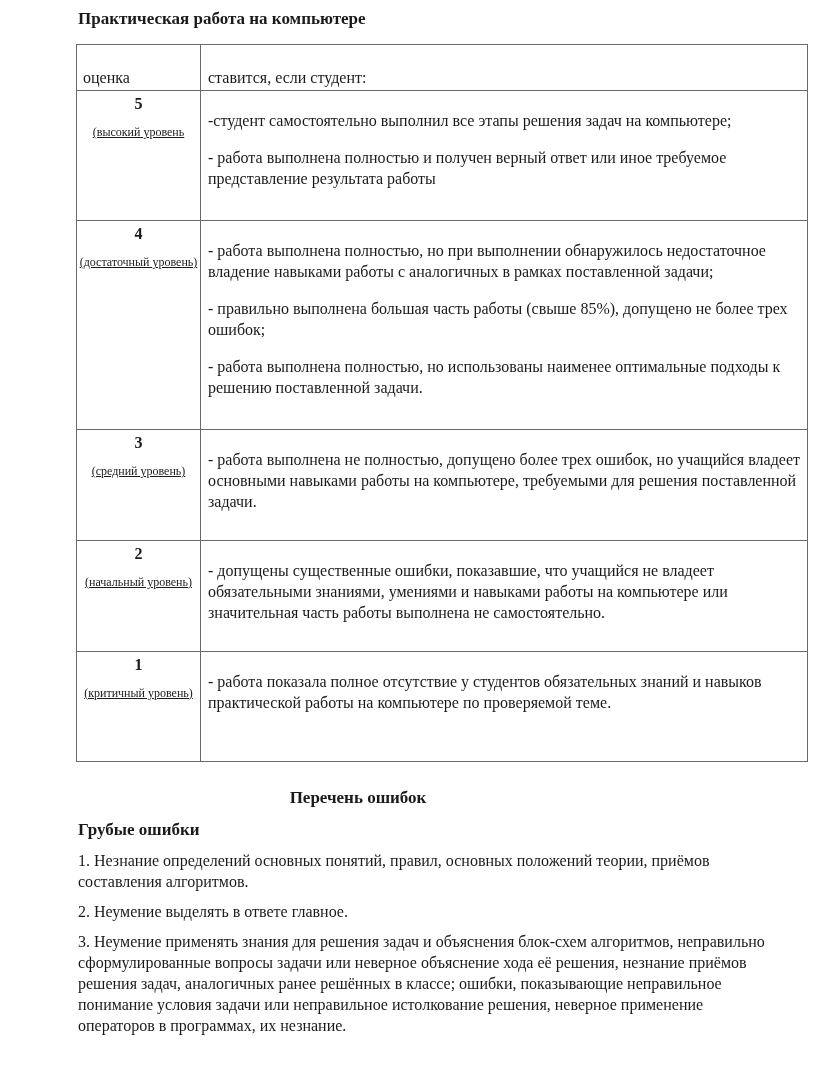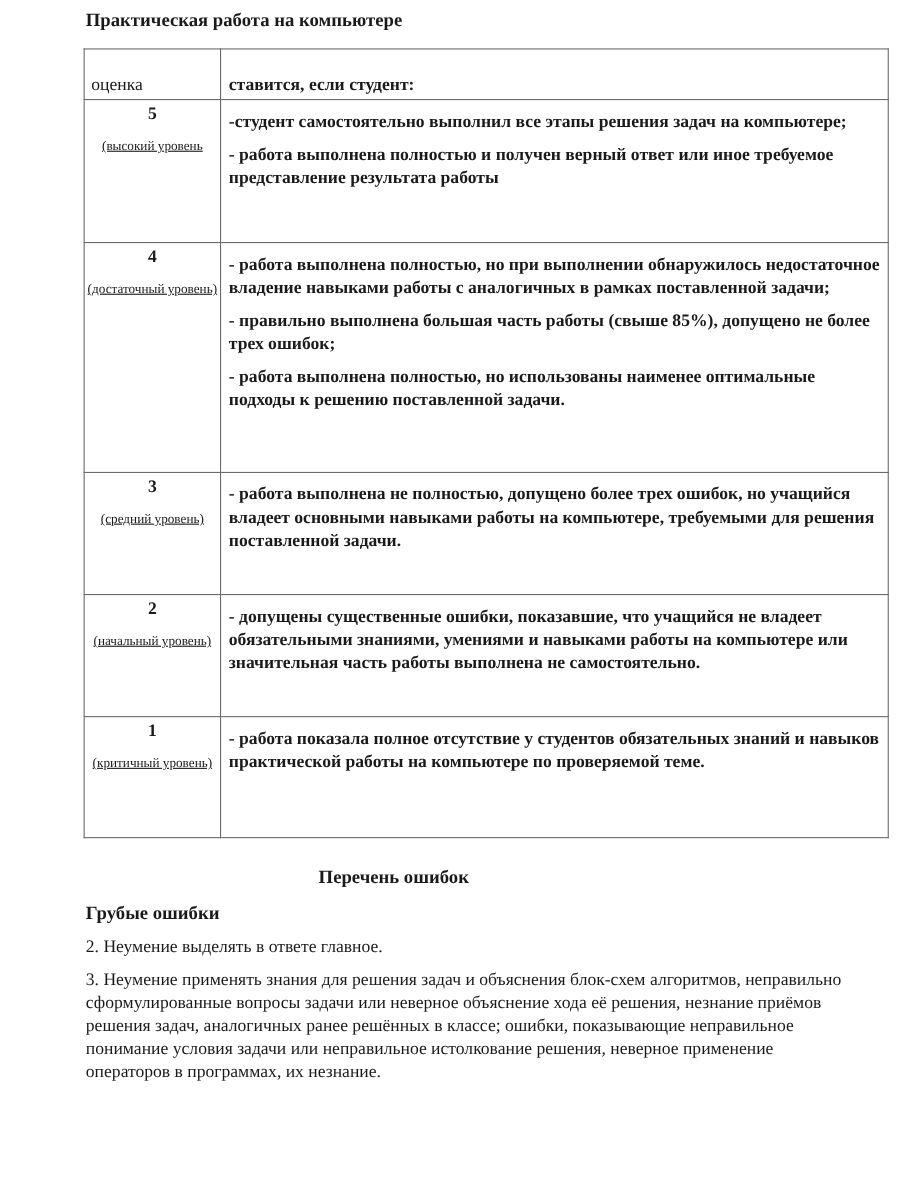--- a/index.html
+++ b/index.html
@@ -43,21 +43,21 @@
     .grade-table col.c1 { width: 124px; }
     .grade-table col.c2 { width: 607px; }
 
     .hdr-row td { height: 43px; vertical-align: bottom; }
     .hdr-grade {
       padding: 0 0 2px 6px !important;
       font-size: 16px;
     }
     .hdr-criteria {
       padding: 0 0 2px 7px !important;
-      font-weight: bold;
+      font-weight: normal;
       font-size: 16px;
     }
 
     .grade-cell {
       text-align: center;
       padding-top: 3px !important;
     }
     .grade-num {
       display: block;
       font-weight: bold;
@@ -68,23 +68,22 @@
     .grade-level {
       display: block;
       font-size: 12px;
       line-height: 22px;
       text-decoration: underline;
     }
     .crit-cell {
       padding: 3px 6px 0 7px !important;
     }
     .crit-cell p {
-      margin: 6px 0 9px 0;
+      margin: 16px 0 9px 0;
       line-height: 21px;
-      font-weight: bold;
     }
 
     .r5 td { height: 126px; }
     .r4 td { height: 205px; }
     .r3 td { height: 107px; }
     .r2 td { height: 107px; }
     .r1 td { height: 106px; }
 
     .errors-title {
       position: absolute;
@@ -188,15 +187,16 @@
     <td class="crit-cell">
       <p>- работа показала полное отсутствие у студентов обязательных знаний и навыков практической работы на компьютере по проверяемой теме.</p>
     </td>
   </tr>
 </tbody>
   </table>
 
 <h2 class="errors-title">Перечень ошибок</h2>
 <h3 class="errors-subtitle">Грубые ошибки</h3>
 <ul class="errors-list">
+  <li>1. Незнание определений основных понятий, правил, основных положений теории, приёмов составления алгоритмов.</li>
   <li>2. Неумение выделять в ответе главное.</li>
   <li>3. Неумение применять знания для решения задач и объяснения блок-схем алгоритмов, неправильно сформулированные вопросы задачи или неверное объяснение хода её решения, незнание приёмов решения задач, аналогичных ранее решённых в классе; ошибки, показывающие неправильное понимание условия задачи или неправильное истолкование решения,  неверное применение операторов в программах, их незнание.</li>
 </ul>
 
 </body></html>

